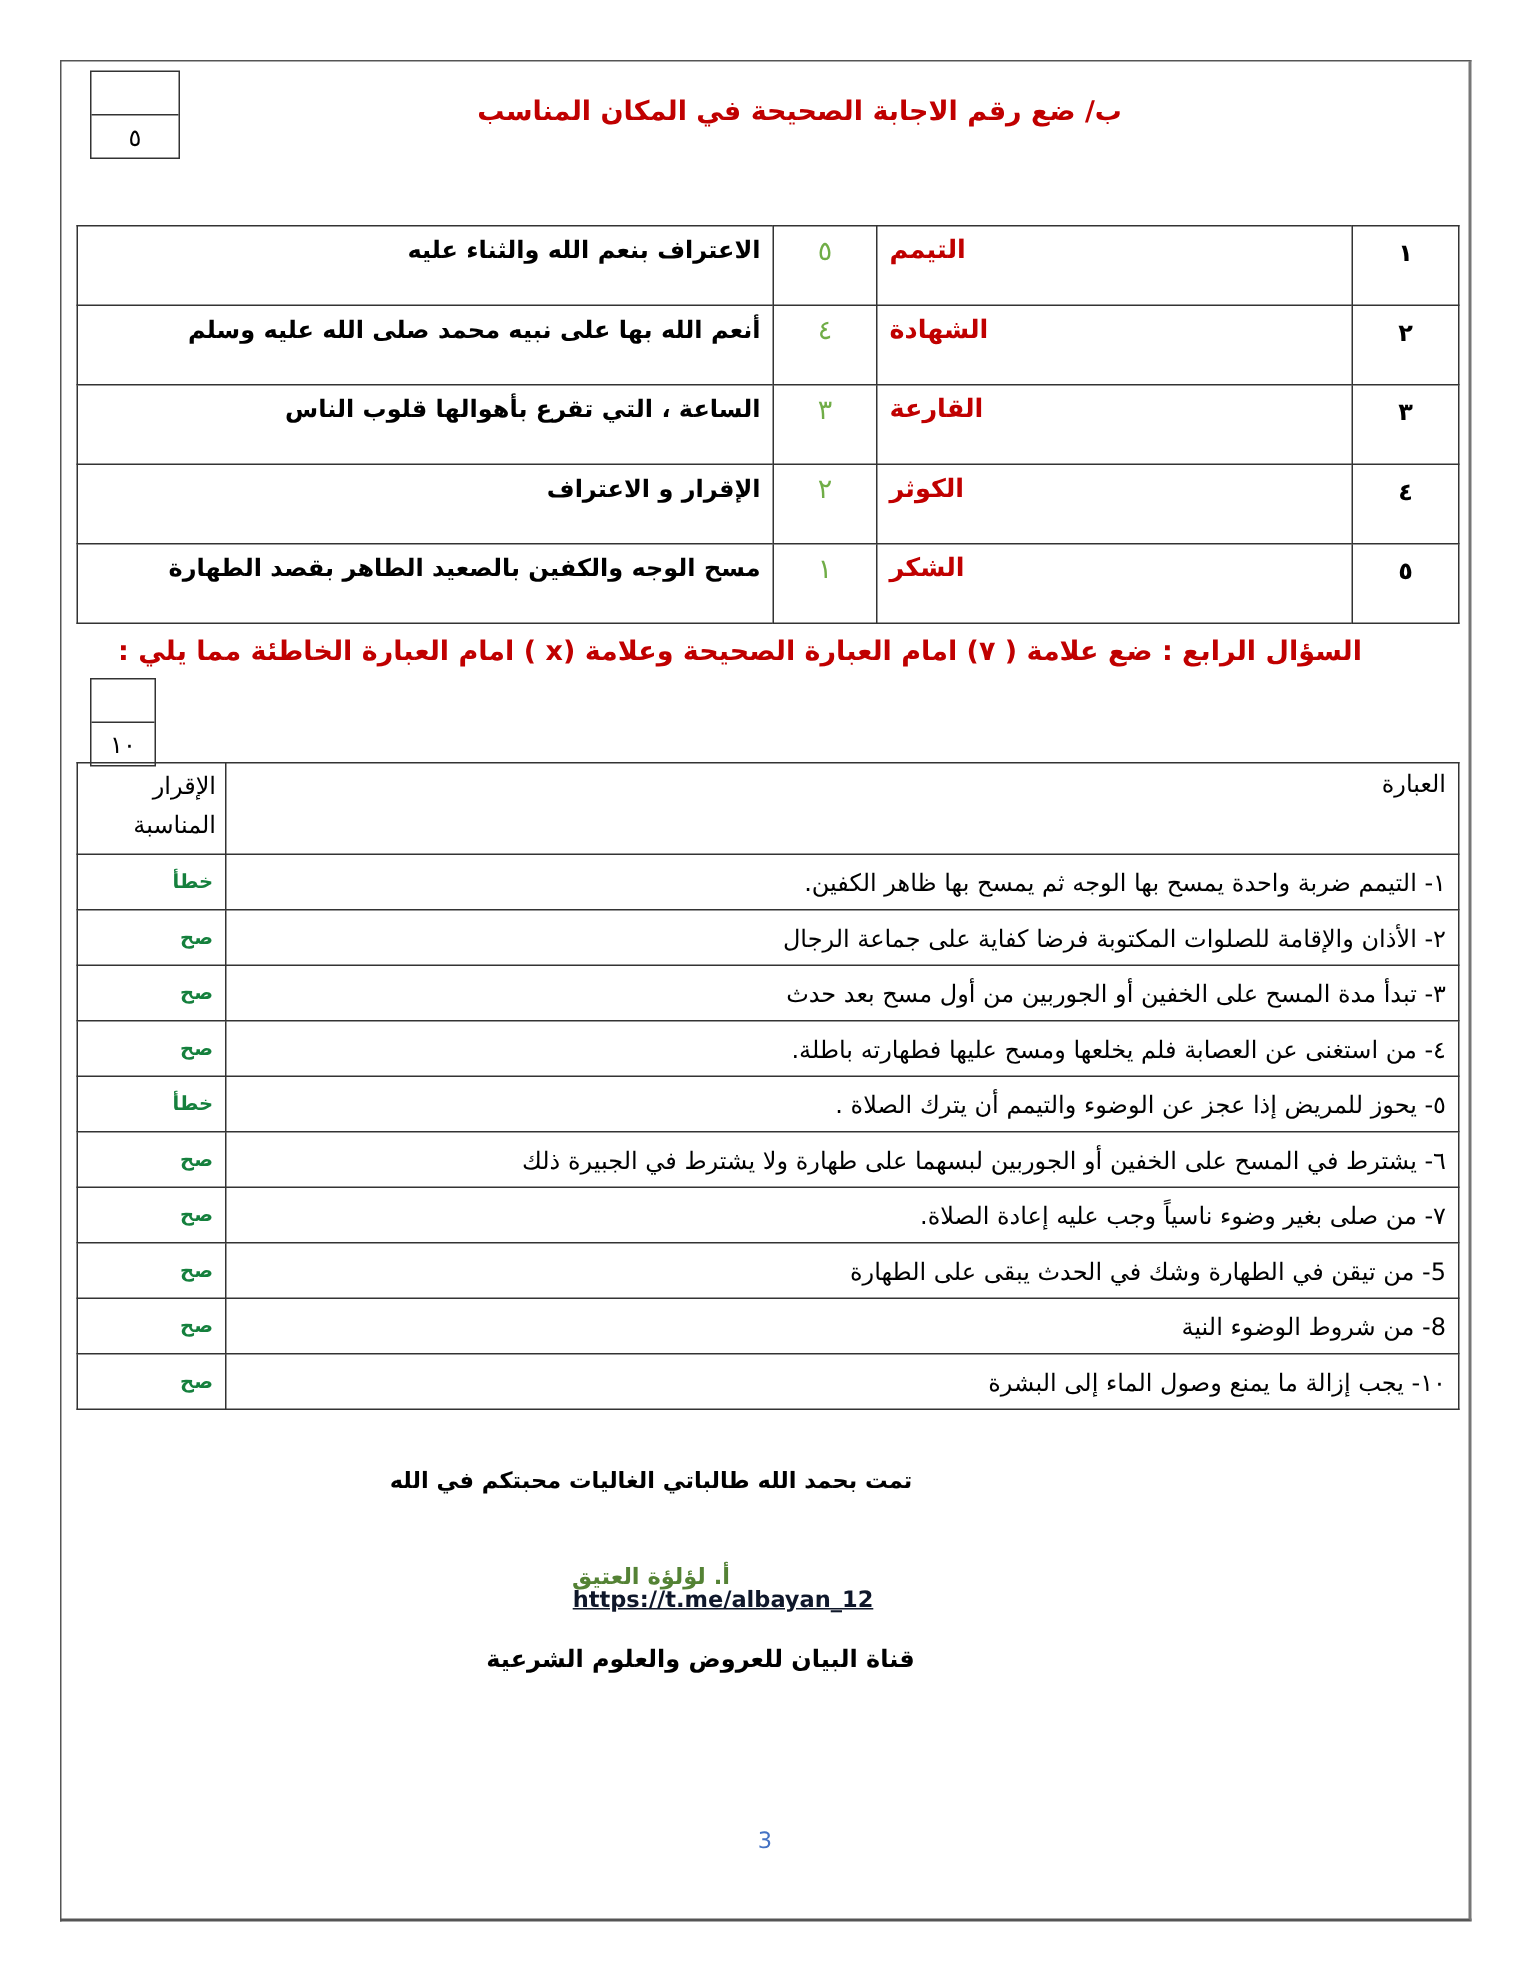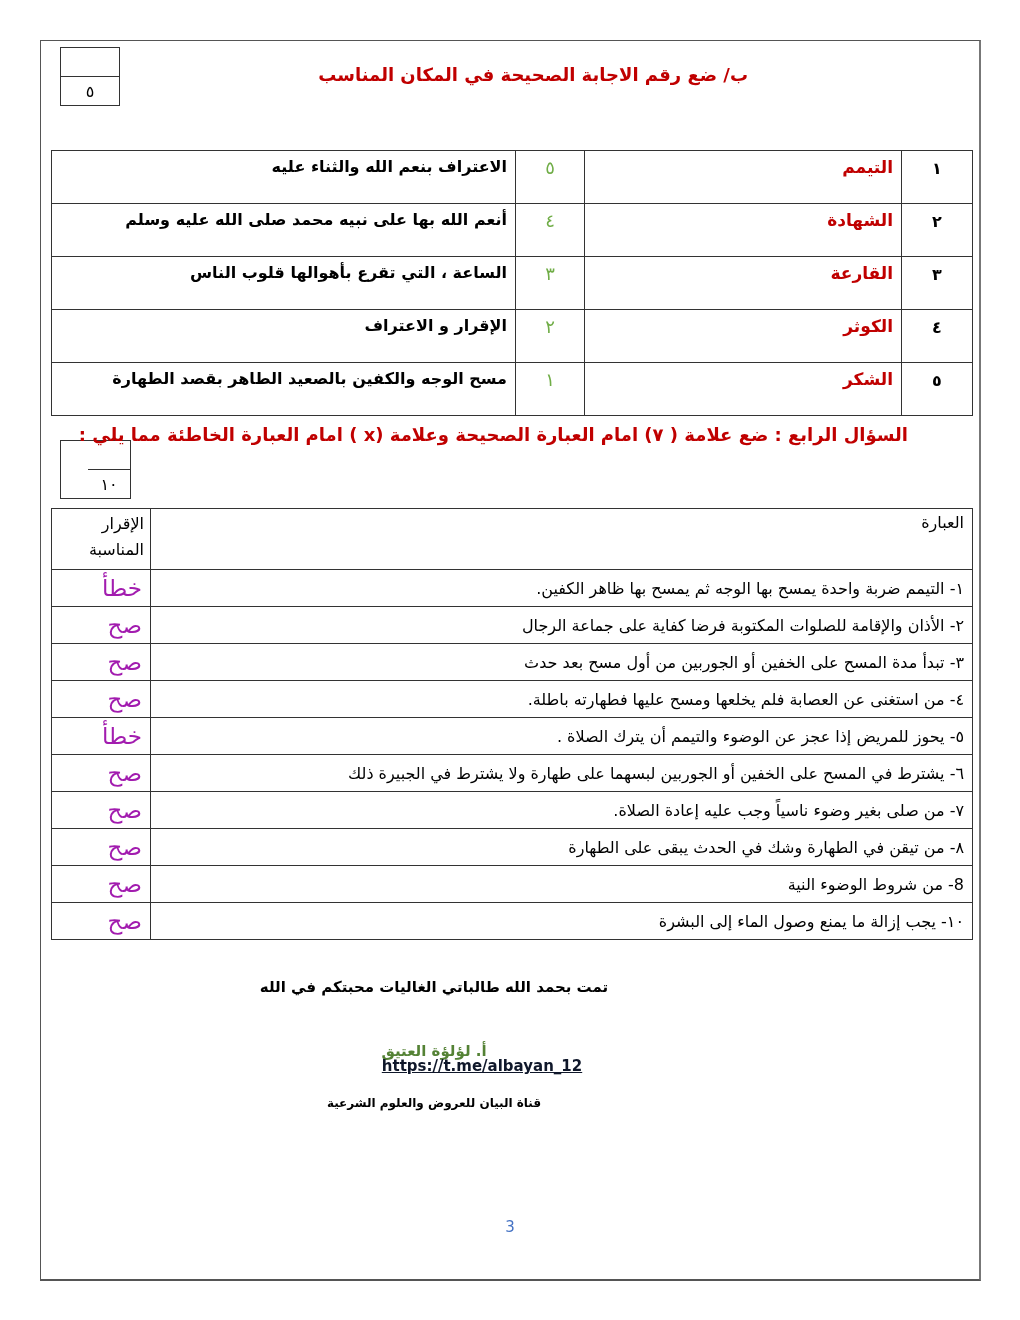--- a/index.html
+++ b/index.html
@@ -8,36 +8,36 @@
 
     .score-box { position: absolute; border: 1px solid #333; background: #fff; }
     .score-box .cell { height: 28px; border-bottom: 1px solid #333; display: flex; align-items: center; justify-content: center; font-size: 16px; }
     .score-box .cell:last-child { border-bottom: none; }
 
     .heading-red { position: absolute; color: #c00000; font-weight: bold; font-size: 18px; direction: rtl; text-align: right; }
 
     table.match { position: absolute; left: 51px; top: 150px; width: 922px; border-collapse: collapse; direction: rtl; }
     table.match td { border: 1px solid #333; height: 44px; padding: 0 8px; vertical-align: top; font-size: 16px; font-weight: bold; }
     table.match td.num { width: 54px; text-align: center; padding-top: 8px; }
-    table.match td.term { width: 300px; color: #c00000; text-align: right; padding-top: 6px; font-size: 17px; }
+    table.match td.term { width: 300px; color: #c00000; text-align: left; padding-top: 6px; font-size: 17px; }
     table.match td.ans { width: 52px; color: #70ad47; text-align: center; padding-top: 6px; font-weight: normal; font-size: 18px; }
     table.match td.def { text-align: right; padding-top: 6px; }
 
     table.tf { position: absolute; left: 51px; top: 508px; width: 922px; border-collapse: collapse; direction: rtl; }
     table.tf td, table.tf th { border: 1px solid #333; font-weight: normal; font-size: 16px; }
     table.tf th.stmt-h { text-align: right; padding: 4px 8px; vertical-align: top; height: 52px; }
     table.tf th.mark-h { width: 82px; text-align: right; padding: 2px 6px; line-height: 26px; vertical-align: top; }
     table.tf td.stmt { text-align: right; padding: 0 8px; height: 36px; }
-    table.tf td.mark { width: 82px; text-align: right; padding: 0 8px; color: #a21caf; font-weight: normal; font-size: 23px; }
+    table.tf td.mark { width: 82px; text-align: right; padding: 0 8px; color: #15803d; font-weight: bold; font-size: 13px; }
 
     .footer { position: absolute; left: 0; width: 868px; text-align: center; direction: rtl; }
     .f-thanks { top: 978px; font-weight: bold; font-size: 15px; }
     .f-author { top: 1018px; font-weight: bold; font-size: 15px; color: #548235; margin-top: 24px; }
     .f-link { top: 1057px; font-weight: bold; font-size: 15px; color: #0f172a; text-decoration: underline; direction: ltr; padding-left: 48px; }
-    .f-channel { top: 1096px; font-weight: bold; font-size: 12px; }
+    .f-channel { top: 1096px; font-weight: bold; font-size: 16px; margin-left: 33px; }
     .page-num { position: absolute; top: 1218px; left: 0; width: 1020px; text-align: center; color: #4472c4; font-size: 15px; }
   </style>
 </head>
 <body>
 
 <div class="frame"></div>
 
 <div class="score-box" style="left:60px; top:47px; width:58px;">
   <div class="cell"></div>
   <div class="cell">٥</div>
@@ -73,21 +73,21 @@
       </tr>
       <tr>
         <td class="num">٥</td>
         <td class="term">الشكر</td>
         <td class="ans">١</td>
         <td class="def">مسح الوجه والكفين بالصعيد الطاهر بقصد الطهارة</td>
       </tr>
     </tbody>
 </table>
 
-<div class="score-box" style="left:60px; top:440px; width:42px;padding-left:27px;">
+<div class="score-box" style="left:60px; top:452px; width:42px;">
   <div class="cell"></div>
   <div class="cell">١٠</div>
 </div>
 
 <div class="heading-red" style="right:112px; top:424px;">السؤال الرابع : ضع علامة ( ٧) امام العبارة الصحيحة وعلامة (x ) امام العبارة الخاطئة مما يلي :</div>
 
 <table class="tf">
   <thead>
     <tr>
       <th class="stmt-h">العبارة</th>
@@ -117,21 +117,21 @@
       </tr>
       <tr>
         <td class="stmt">٦-  يشترط في المسح على الخفين أو الجوربين لبسهما على طهارة ولا يشترط في الجبيرة ذلك</td>
         <td class="mark">صح</td>
       </tr>
       <tr>
         <td class="stmt">٧- من صلى بغير وضوء ناسياً وجب عليه إعادة الصلاة.</td>
         <td class="mark">صح</td>
       </tr>
       <tr>
-        <td class="stmt">٨- من تيقن في الطهارة وشك في الحدث يبقى على الطهارة</td>
+        <td class="stmt">5- من تيقن في الطهارة وشك في الحدث يبقى على الطهارة</td>
         <td class="mark">صح</td>
       </tr>
       <tr>
         <td class="stmt">8- من شروط الوضوء النية</td>
         <td class="mark">صح</td>
       </tr>
       <tr>
         <td class="stmt">١٠- يجب إزالة ما يمنع وصول الماء إلى البشرة</td>
         <td class="mark">صح</td>
       </tr>

